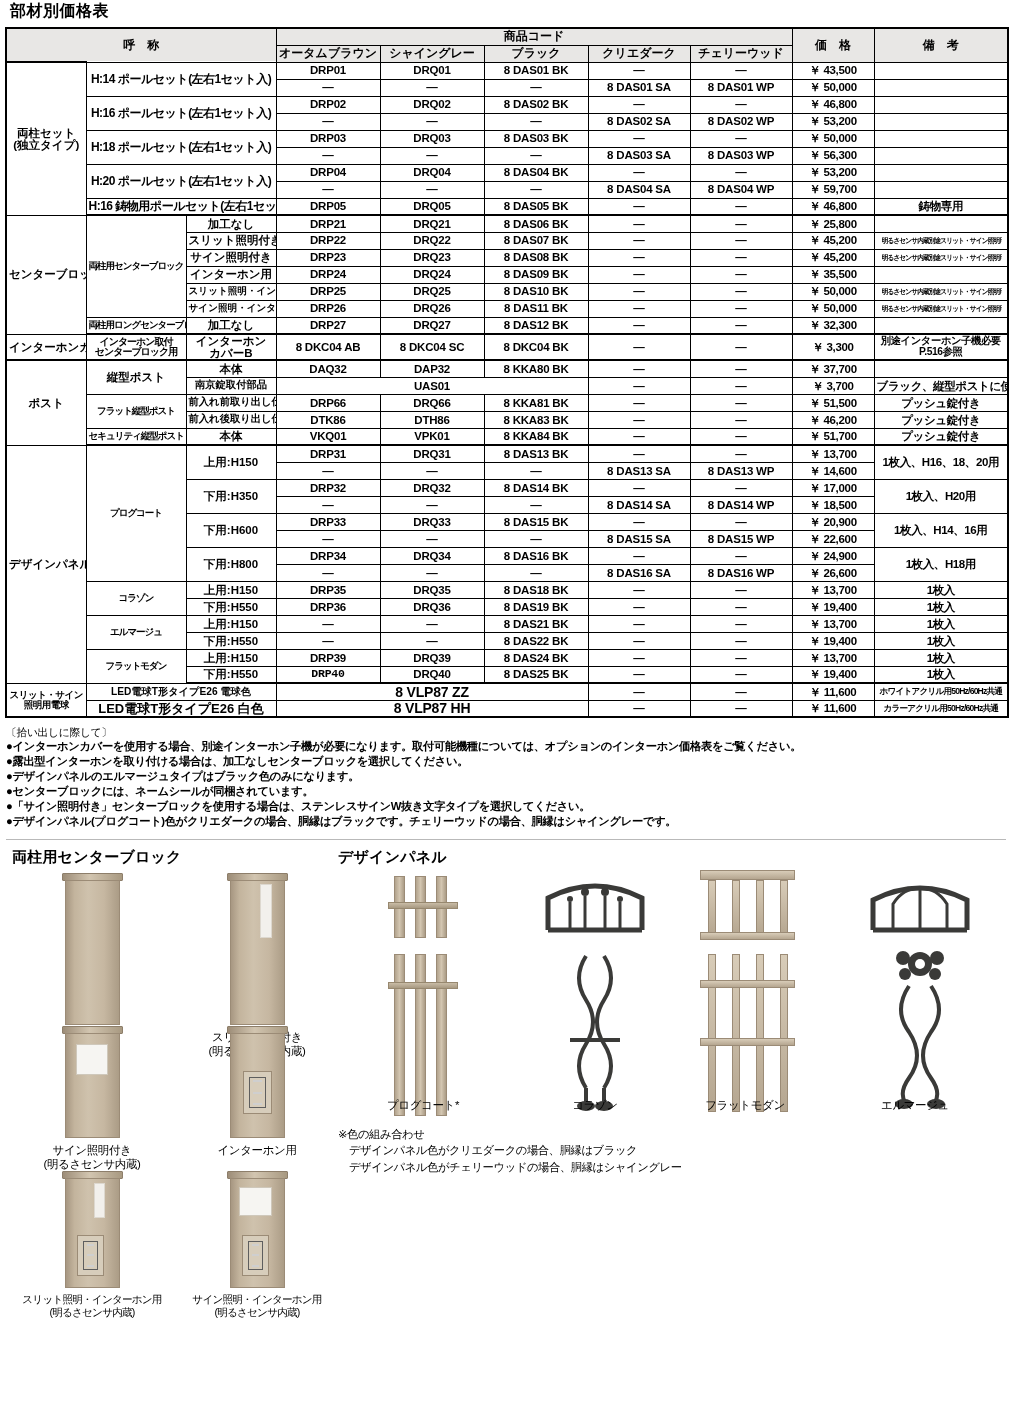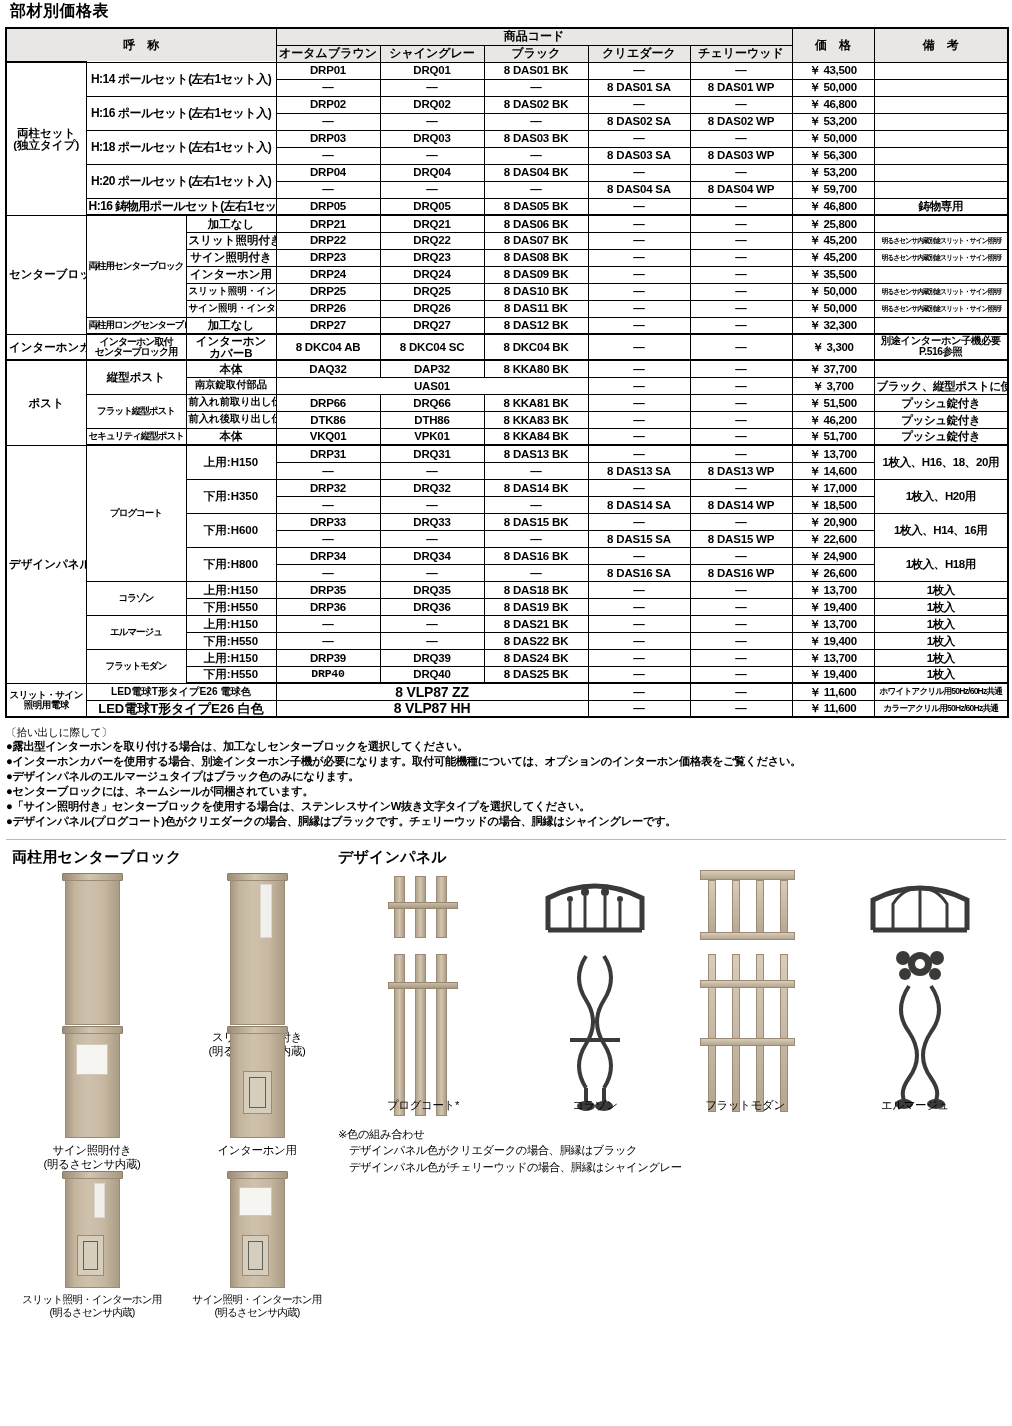--- a/index.html
+++ b/index.html
@@ -545,22 +545,22 @@
           <td class="dash" style="border-bottom: 2px solid rgb(0, 0, 0);">—</td>
           <td class="price" style="border-bottom: 2px solid rgb(0, 0, 0);">￥ 11,600</td>
           <td class="rem grp-right" style="font-size: 8.6px; letter-spacing: -0.8px; border-bottom: 2px solid rgb(0, 0, 0);">カラーアクリル用50Hz/60Hz共通</td>
         </tr>
       </tbody>
   </table>
 
   <div class="notes">
     <div class="lead">〔拾い出しに際して〕</div>
     <div id="notes-list">
+        <div>●インターホンカバーを使用する場合、別途インターホン子機が必要になります。取付可能機種については、オプションのインターホン価格表をご覧ください。</div>
         <div>●露出型インターホンを取り付ける場合は、加工なしセンターブロックを選択してください。</div>
-        <div>●インターホンカバーを使用する場合、別途インターホン子機が必要になります。取付可能機種については、オプションのインターホン価格表をご覧ください。</div>
         <div>●デザインパネルのエルマージュタイプはブラック色のみになります。</div>
         <div>●センターブロックには、ネームシールが同梱されています。</div>
         <div>●「サイン照明付き」センターブロックを使用する場合は、ステンレスサインW抜き文字タイプを選択してください。</div>
         <div>●デザインパネル(プログコート)色がクリエダークの場合、胴縁はブラックです。チェリーウッドの場合、胴縁はシャイングレーです。</div>
       </div>
   </div>
 
   <hr class="rule">
 
   <div class="gallery">

